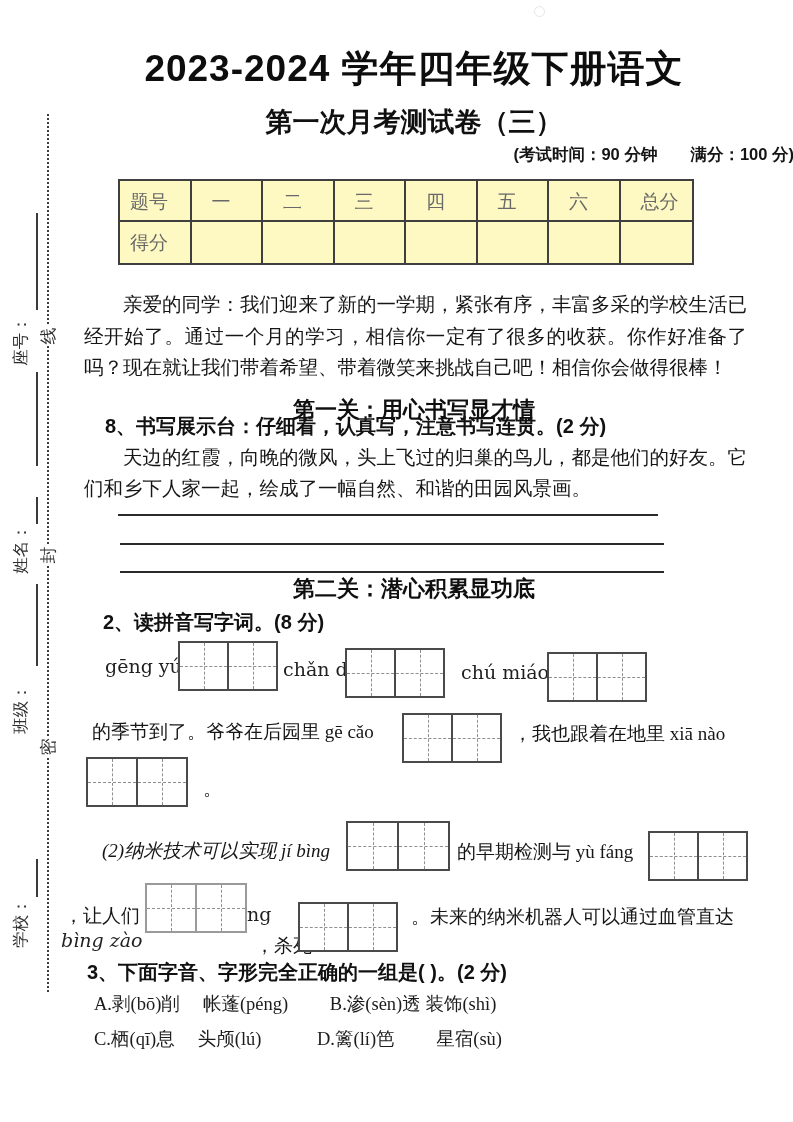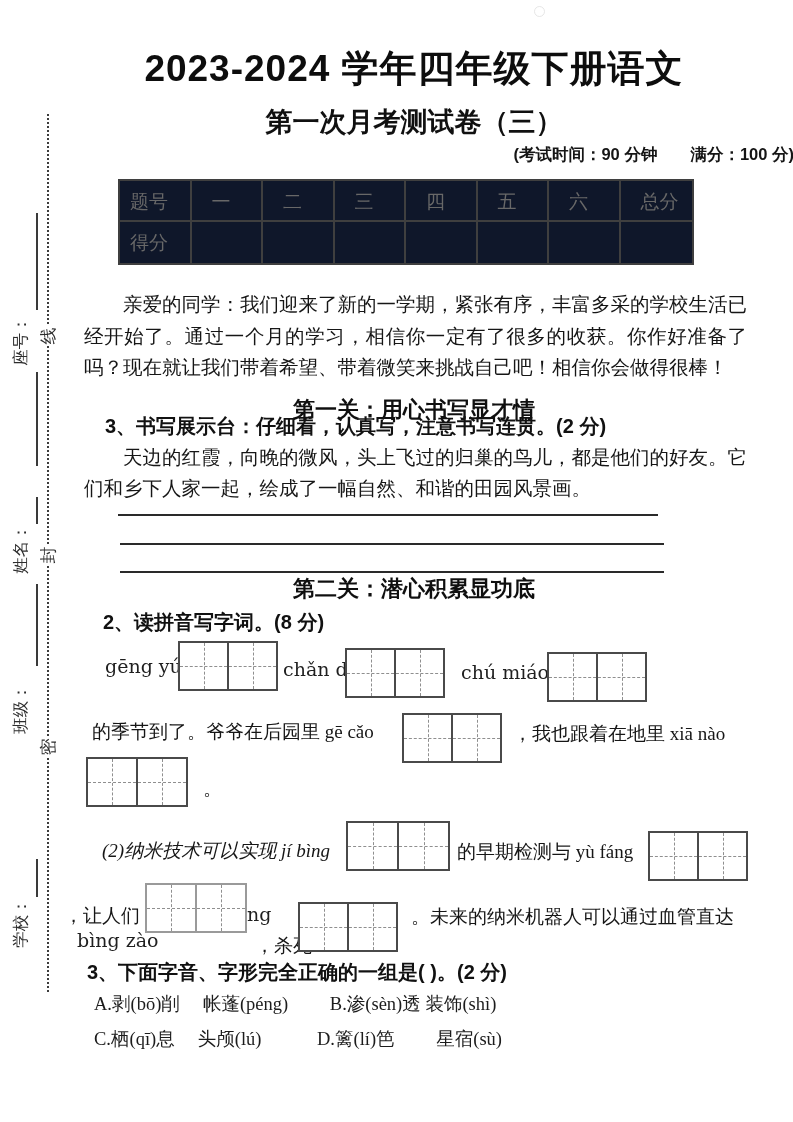--- a/index.html
+++ b/index.html
@@ -8,21 +8,21 @@
     font-family:"Liberation Serif",serif;color:#1b1b1b;
   }
   .abs{position:absolute;white-space:nowrap;}
   .hei{font-family:"Liberation Sans",sans-serif;font-weight:bold;}
   .center-col{position:absolute;left:34px;width:760px;text-align:center;}
   .page-title{top:44px;font-size:37px;font-weight:800;letter-spacing:1px;color:#0d0d0d;}
   .page-subtitle{top:104px;font-size:27px;color:#101010;}
   .exam-info{top:144px;font-size:16.5px;color:#151515;text-align:right;}
   
   .score-table{position:absolute;left:118px;top:179px;border:2px solid #3f3f3f;
-    display:grid;grid-template-columns:repeat(8,71.5px);background:#0f172a;}
+    display:grid;grid-template-columns:repeat(8,71.5px);background:#fef9c3;}
   .st-cell{border-right:2px solid #3f3f3f;border-bottom:2px solid #3f3f3f;height:41px;
     line-height:41px;font-size:19px;color:#686868;padding-left:20px;box-sizing:border-box;}
   .st-cell.first{padding-left:10px;}
   .st-cell.lastcol{border-right:none;}
   .st-cell.lastrow{border-bottom:none;}
   
   .para{position:absolute;white-space:normal;text-align:justify;font-size:19.5px;line-height:31.5px;text-indent:2em;color:#161616;}
   .sec-heading{font-size:22px;color:#0f0f0f;}
   .q-title{font-size:20px;color:#111;}
   .write-line{position:absolute;height:0;border-top:2px solid #2a2a2a;}
@@ -90,21 +90,21 @@
     <div class="st-cell lastrow"></div>
     <div class="st-cell lastrow"></div>
     <div class="st-cell lastrow"></div>
     <div class="st-cell lastrow"></div>
     <div class="st-cell lastcol lastrow"></div>
   </div>
 
   <div class="para" style="left:84px;top:289px;width:663px;">亲爱的同学：我们迎来了新的一学期，紧张有序，丰富多采的学校生活已经开始了。通过一个月的学习，相信你一定有了很多的收获。你作好准备了吗？现在就让我们带着希望、带着微笑来挑战自己吧！相信你会做得很棒！</div>
 
   <div class="center-col sec-heading hei" style="top:381px;margin-top:14px;">第一关：用心书写显才情</div>
-  <div class="abs q-title hei" style="left:84px;top:413px;padding-left:21px;">3、书写展示台：仔细看，认真写，注意书写连贯。(2 分)</div>
+  <div class="abs q-title hei" style="left:84px;top:413px;padding-left:21px;">8、书写展示台：仔细看，认真写，注意书写连贯。(2 分)</div>
   <div class="para" style="left:84px;top:442px;width:663px;line-height:31px;">天边的红霞，向晚的微风，头上飞过的归巢的鸟儿，都是他们的好友。它们和乡下人家一起，绘成了一幅自然、和谐的田园风景画。</div>
 
   <div class="write-line" style="left:118px;top:514px;width:540px;"></div>
   <div class="write-line" style="left:120px;top:543px;width:544px;"></div>
   <div class="write-line" style="left:120px;top:571px;width:544px;"></div>
 
   <div class="center-col sec-heading hei" style="top:574px;">第二关：潜心积累显功底</div>
   <div class="abs q-title hei" style="left:84px;top:609px;padding-left:19px;">2、读拼音写字词。(8 分)</div>
 
   <div class="abs pinyin" style="left:105px;top:655px;">gēng yún</div>
@@ -113,21 +113,21 @@
 
   <div class="abs cjk" style="left:513px;top:721px;">，我也跟着在地里 xiā nào</div>
   <div class="abs cjk" style="left:92px;top:719px;">的季节到了。爷爷在后园里 gē cǎo</div>
   <div class="abs cjk" style="left:203px;top:776px;">。</div>
 
   <div class="abs cjk" style="left:102px;top:838px;font-style:italic;">(2)纳米技术可以实现 jí bìng</div>
   <div class="abs cjk" style="left:457px;top:839px;">的早期检测与 yù fáng</div>
   <div class="abs cjk" style="left:64px;top:903px;">，让人们</div>
   <div class="abs pinyin" style="left:247px;top:903px;">ng</div>
   <div class="abs cjk" style="left:411px;top:904px;">。未来的纳米机器人可以通过血管直达</div>
-  <div class="abs pinyin" style="left:77px;top:929px;">bìng zào</div>
+  <div class="abs pinyin" style="left:61px;top:929px;font-style:italic;">bìng zào</div>
   <div class="abs cjk" style="left:255px;top:933px;">，杀死</div>
 
   <div class="tzg" style="left:178px;top:641px;">
       <div class="cell"></div>
       <div class="cell"></div>
     </div>
   <div class="tzg" style="left:345px;top:648px;">
       <div class="cell"></div>
       <div class="cell"></div>
     </div>

